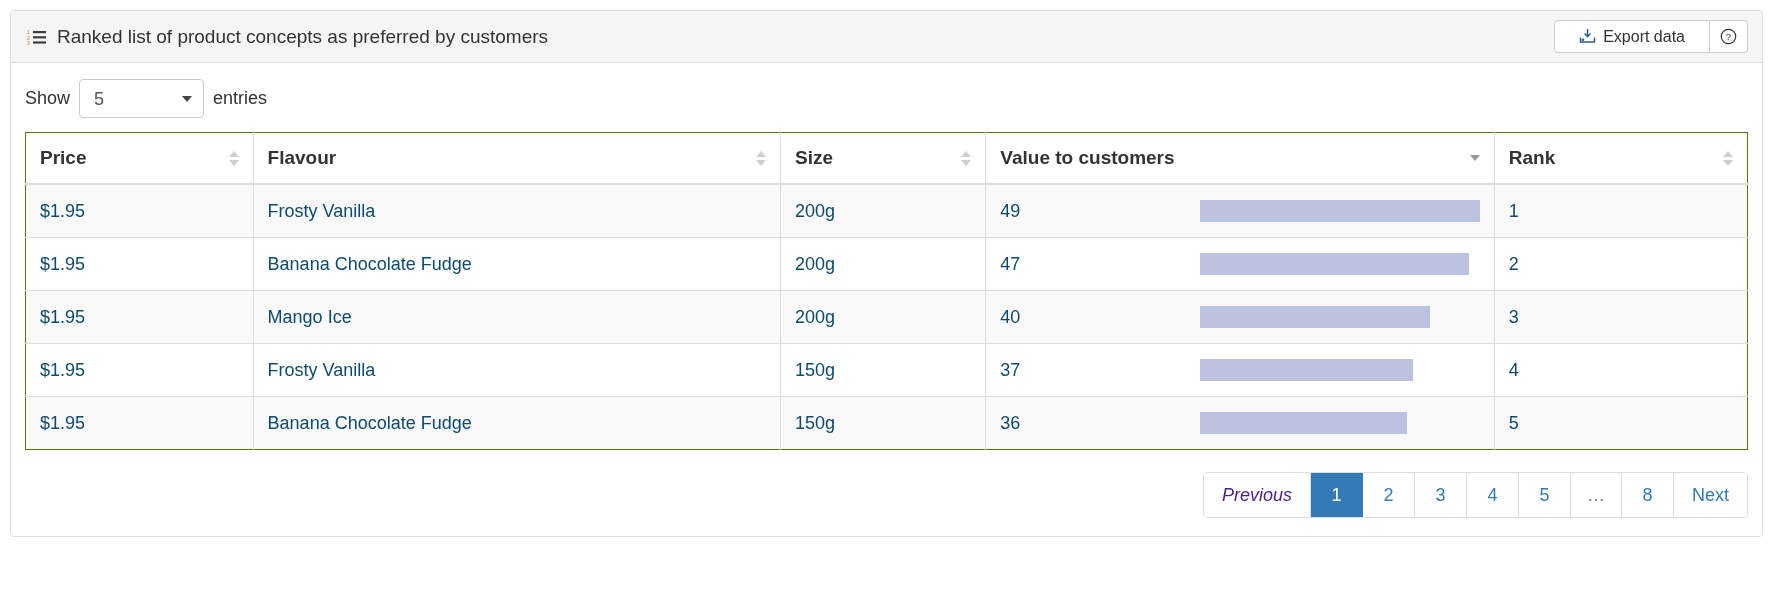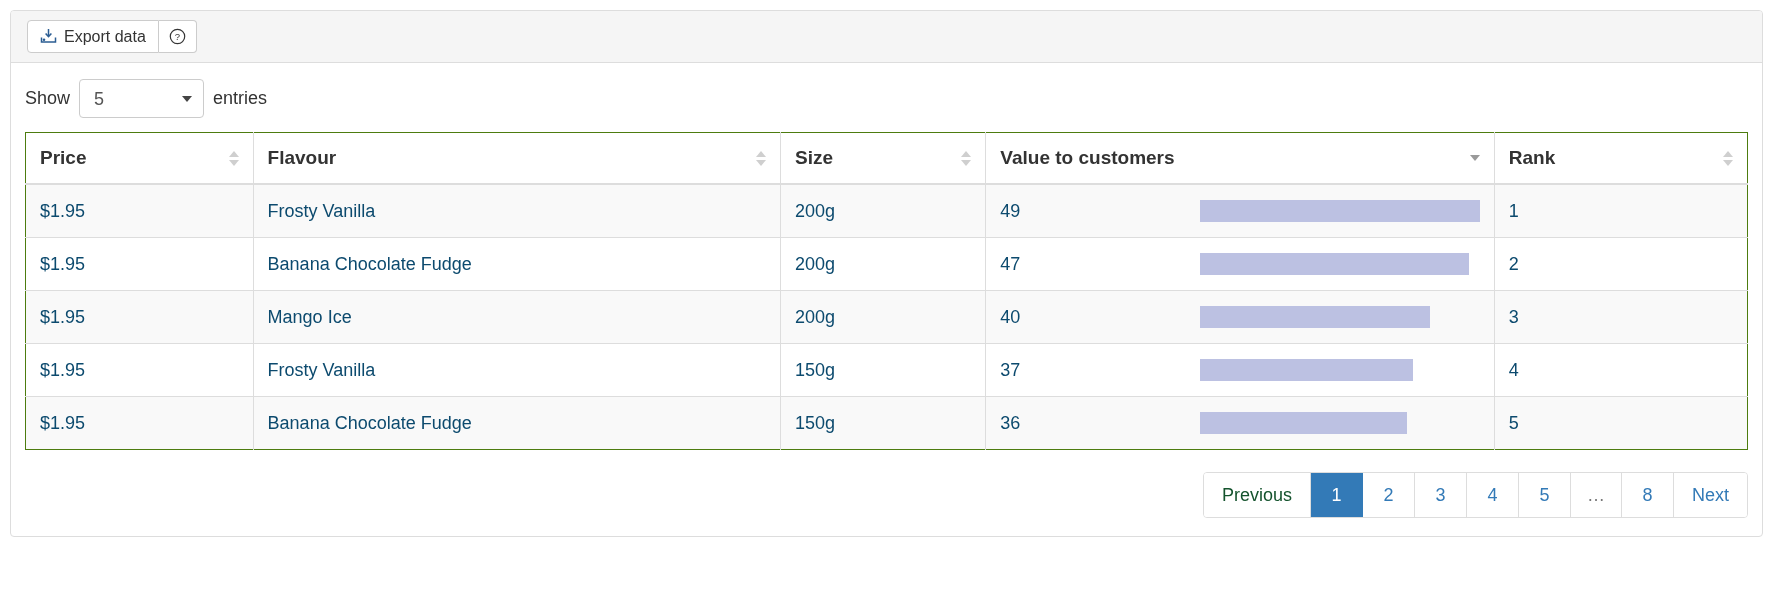--- a/index.html
+++ b/index.html
@@ -60,21 +60,21 @@
     display: flex;
     align-items: stretch;
   }
   .btn {
     background: #ffffff;
     border: 1px solid #cccccc;
     color: #333333;
     font-family: "Liberation Sans", sans-serif;
     font-size: 16px;
     line-height: 1;
-    padding: 7px 12px;
+    padding: 7px 24px;
     display: flex;
     align-items: center;
     gap: 7px;
     cursor: pointer;
     white-space: nowrap;
   }
   .btn-export {
     border-radius: 4px 0 0 4px;
   }
   .btn-help {
@@ -264,35 +264,48 @@
     font-size: 18px;
     line-height: 1;
     padding: 13px 18px;
     border-right: 1px solid #dddddd;
     cursor: pointer;
     white-space: nowrap;
     min-width: 15px;
     text-align: center;
   }
   .page-item:last-child { border-right: none; }
-  .page-item.disabled { color: #14532d; cursor: default; }
+  .page-item.disabled { color: #4c1d95; cursor: default; font-style: italic; }
   .page-item.active {
     background: #337ab7;
     color: #ffffff;
     border-right-color: #337ab7;
     cursor: default;
   }
   .page-item.ellipsis { color: #777777; cursor: default; padding: 13px 16px; }
 </style>
 </head>
 <body>
 
 <div class="panel">
 
   <div class="panel-heading">
+    <div class="heading-left">
+      <span class="list-icon">
+        <svg width="19" height="16" viewBox="0 0 19 16" xmlns="http://www.w3.org/2000/svg">
+          <text x="0" y="5.2" font-family="Liberation Sans, sans-serif" font-size="5" fill="#c87b1e">1</text>
+          <text x="0" y="10.6" font-family="Liberation Sans, sans-serif" font-size="5" fill="#c87b1e">2</text>
+          <text x="0" y="16" font-family="Liberation Sans, sans-serif" font-size="5" fill="#c87b1e">3</text>
+          <rect x="6" y="2" width="13" height="2.2" fill="#3c3c3c"></rect>
+          <rect x="6" y="7.2" width="13" height="2.2" fill="#3c3c3c"></rect>
+          <rect x="6" y="12.4" width="13" height="2.2" fill="#3c3c3c"></rect>
+        </svg>
+      </span>
+      <span class="panel-title">Ranked list of product concepts as preferred by customers</span>
+    </div>
 
     <div class="heading-right">
       <button class="btn btn-export">
         <span class="export-icon">
           <svg width="17" height="17" viewBox="0 0 17 17" xmlns="http://www.w3.org/2000/svg">
             <path d="M8.5 1 L8.5 8" stroke="#2b5d93" stroke-width="1.5" fill="none"></path>
             <path d="M5.6 5.4 L8.5 8.6 L11.4 5.4" stroke="#2b5d93" stroke-width="1.5" fill="none"></path>
             <path d="M1.5 9.5 L1.5 14 L15.5 14 L15.5 9.5" stroke="#2b5d93" stroke-width="1.5" fill="none"></path>
             <circle cx="4" cy="11.8" r="1.3" fill="#2b5d93"></circle>
           </svg>

